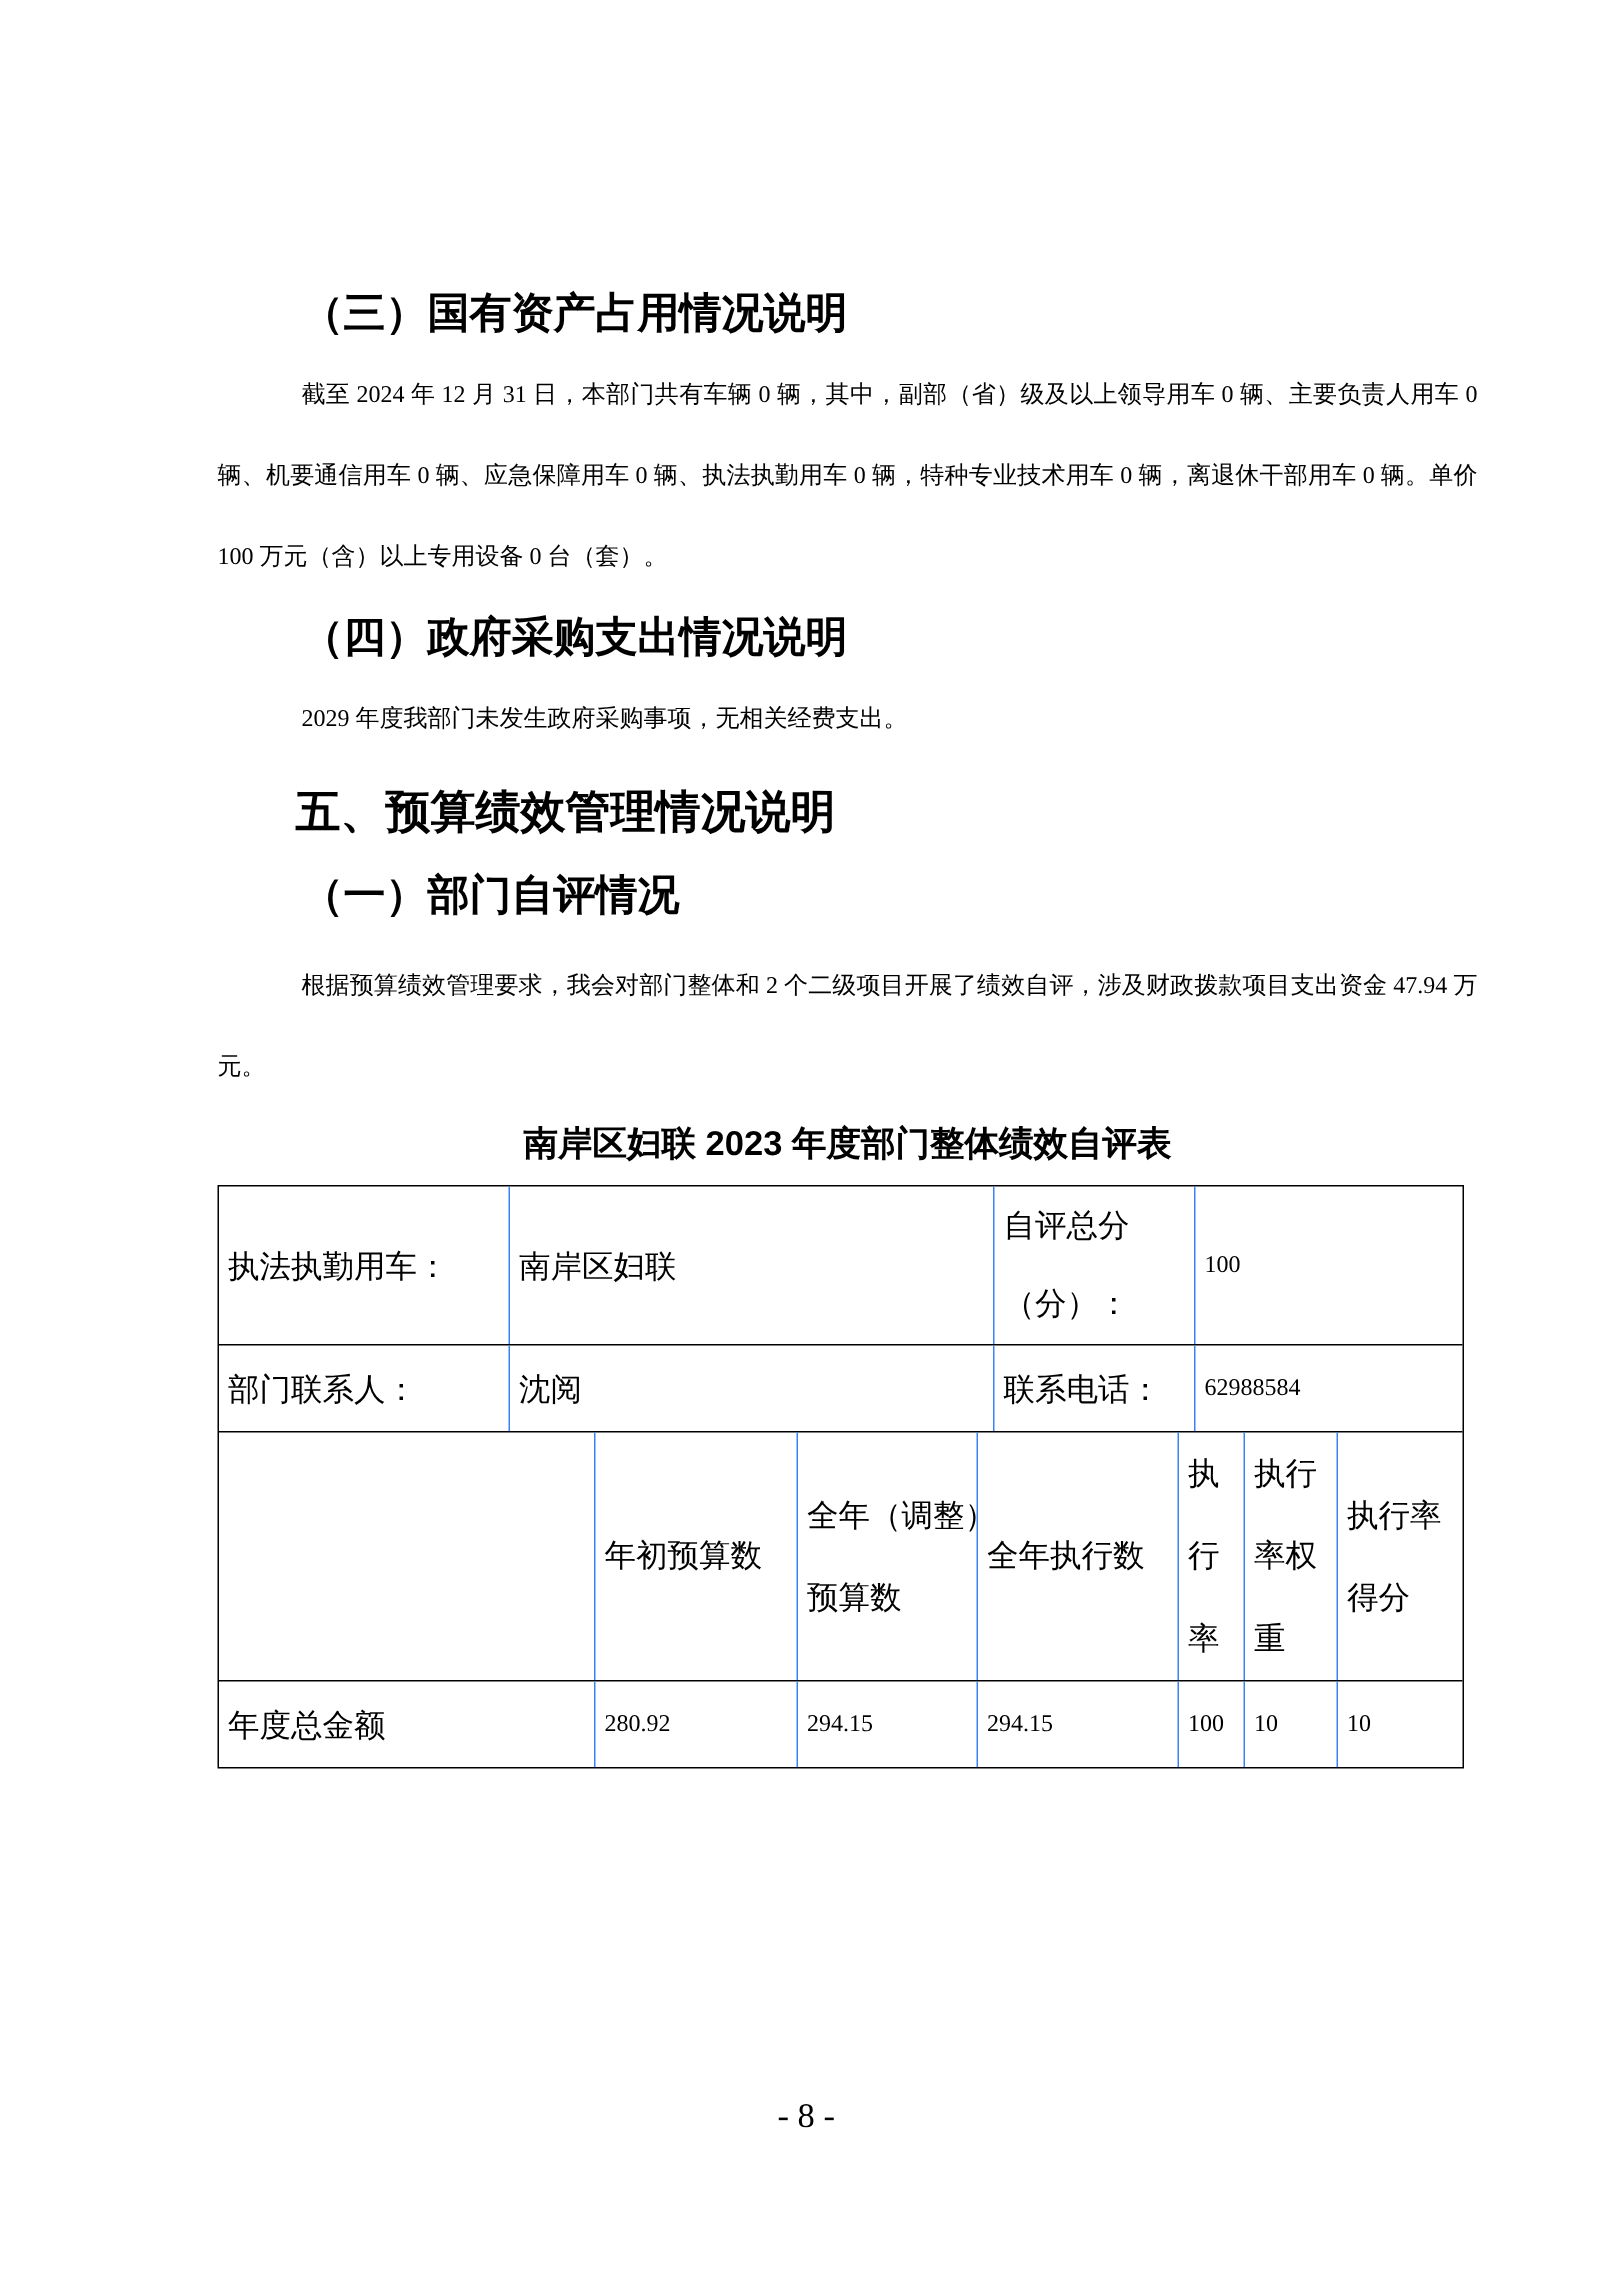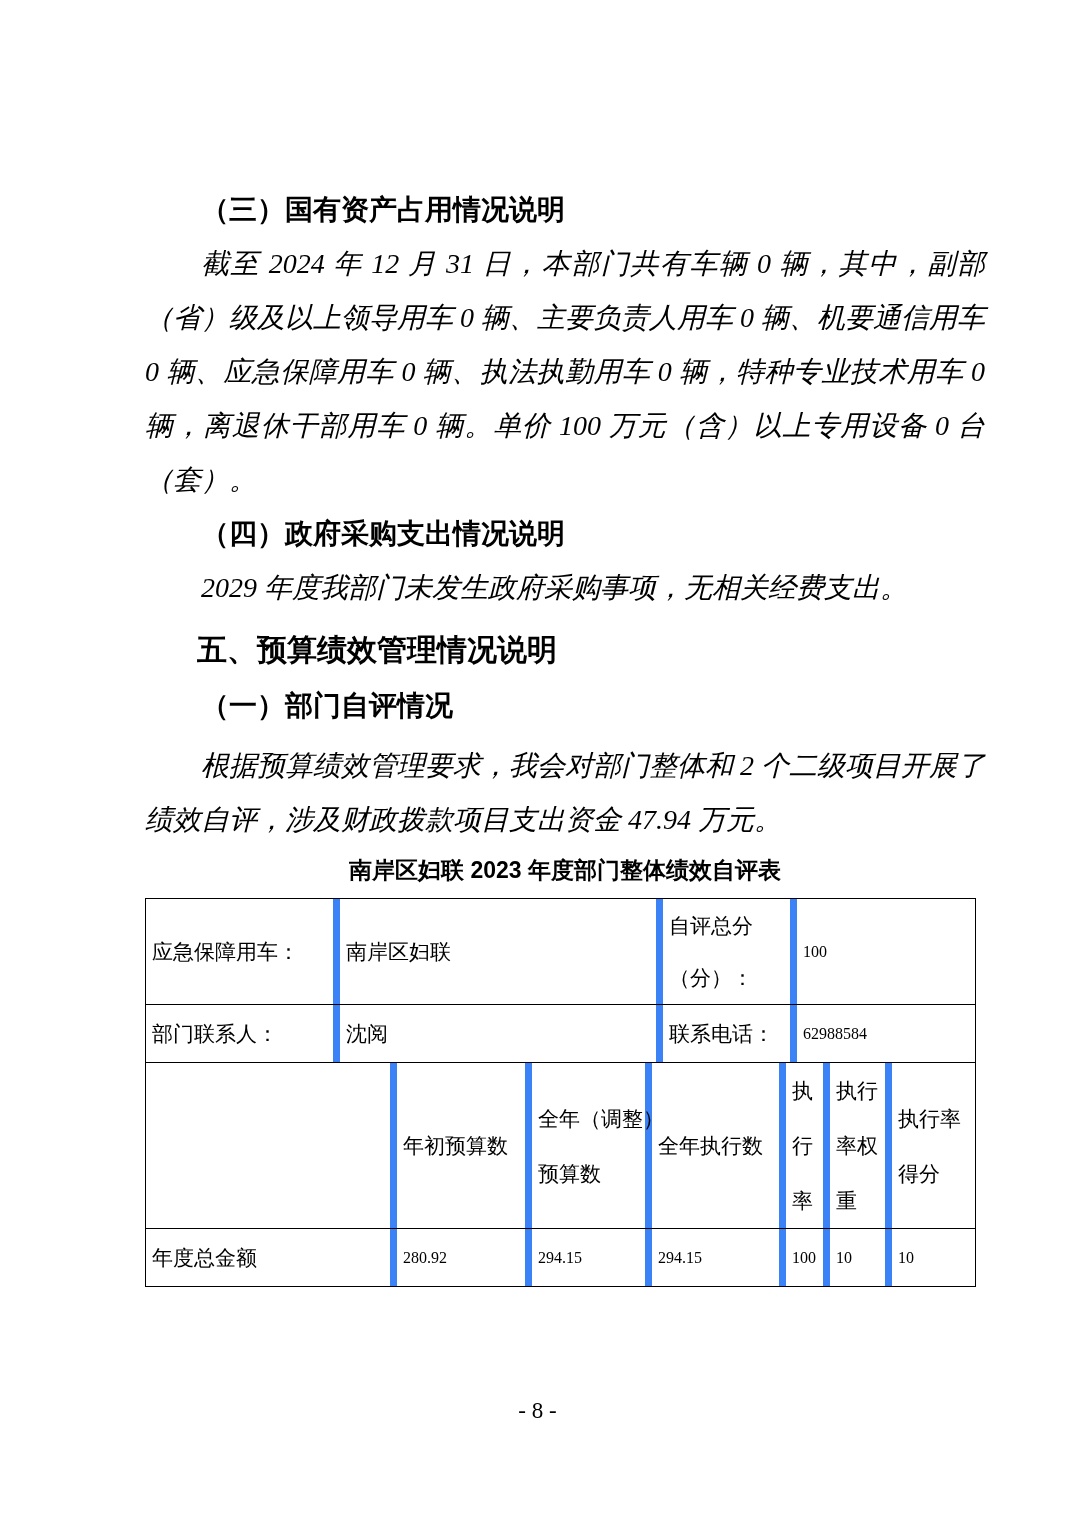--- a/index.html
+++ b/index.html
@@ -8,43 +8,43 @@
     font-family:"Liberation Serif", serif; color:#000;
     overflow:hidden;
   }
   .content { padding:183px 90px 0 145px; }
 
   .h-kai {
     font-size:28px; font-weight:bold; line-height:54px;
     text-indent:56px; font-family:"Liberation Serif", serif;
   }
   .para {
-    font-size:28px; line-height:54px; text-indent:56px;
-    text-align:justify; margin:0;font-style:italic;
+    font-size:16px; line-height:54px; text-indent:56px;
+    text-align:justify; margin:0;
   }
   .h-hei {
     font-size:30px; font-weight:bold; line-height:58px;
     text-indent:52px; margin-top:6px;
     font-family:"Liberation Sans", sans-serif;
   }
   .tbl-title {
     font-size:23px; font-weight:bold; text-align:center;
     line-height:38px; margin-top:4px;
     font-family:"Liberation Sans", sans-serif;
   }
 
   .tbl {
     margin-top:9px; width:831px; border:1px solid #000;
     box-sizing:border-box;
     font-family:"Liberation Sans", sans-serif; font-size:21px;
   }
   .tr { display:flex; border-bottom:1px solid #000; }
   .tr:last-child { border-bottom:none; }
   .td {
-    box-sizing:border-box; border-right:7px solid #3b82f6;
+    box-sizing:border-box; border-right:1px solid #3b82f6;
     display:flex; align-items:center; padding-left:6px;
     overflow:visible;
   }
   .td:last-child { border-right:none; }
   .r1 { height:105px; }
   .r2 { height:57px; }
   .r3 { height:55px; }
   .r4 { height:165px; }
   .r5 { height:57px; }
   
@@ -81,21 +81,21 @@
 
   <div class="h-kai">（一）部门自评情况</div>
 
   <p class="para" style="margin-top:6px;">根据预算绩效管理要求，我会对部门整体和 2 个二级项目开展了绩效自评，涉及财政拨款项目支出资金 47.94 万元。</p>
 
   <div class="tbl-title">南岸区妇联 2023 年度部门整体绩效自评表</div>
 
   <div class="tbl">
 
     <div class="tr r1">
-      <div class="td ca">应急保障用车：</div>
+      <div class="td ca">执法执勤用车：</div>
       <div class="td cb">南岸区妇联</div>
       <div class="td cc pre lh52">自评总分
 （分）：</div>
       <div class="td cd num">100</div>
     </div>
 
     <div class="tr r2">
       <div class="td ca">部门联系人：</div>
       <div class="td cb">沈阅</div>
       <div class="td cc">联系电话：</div>

